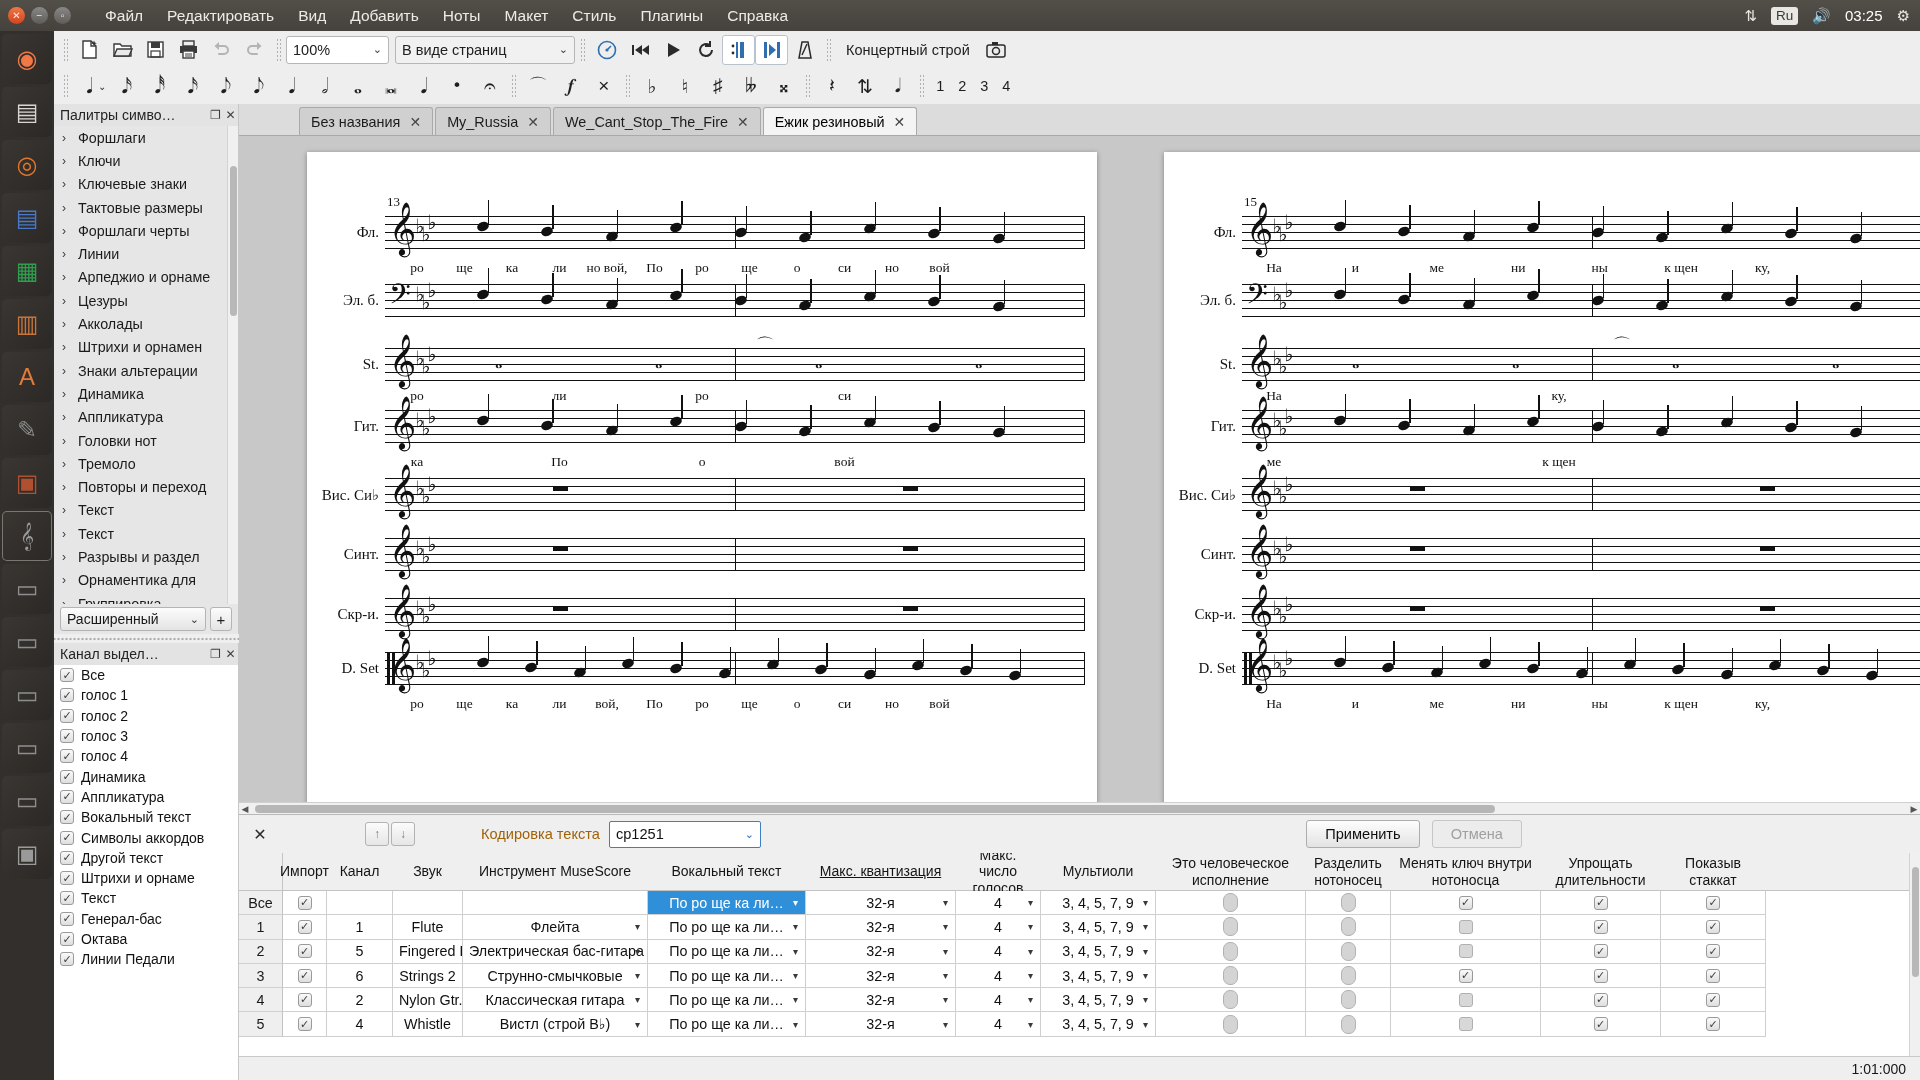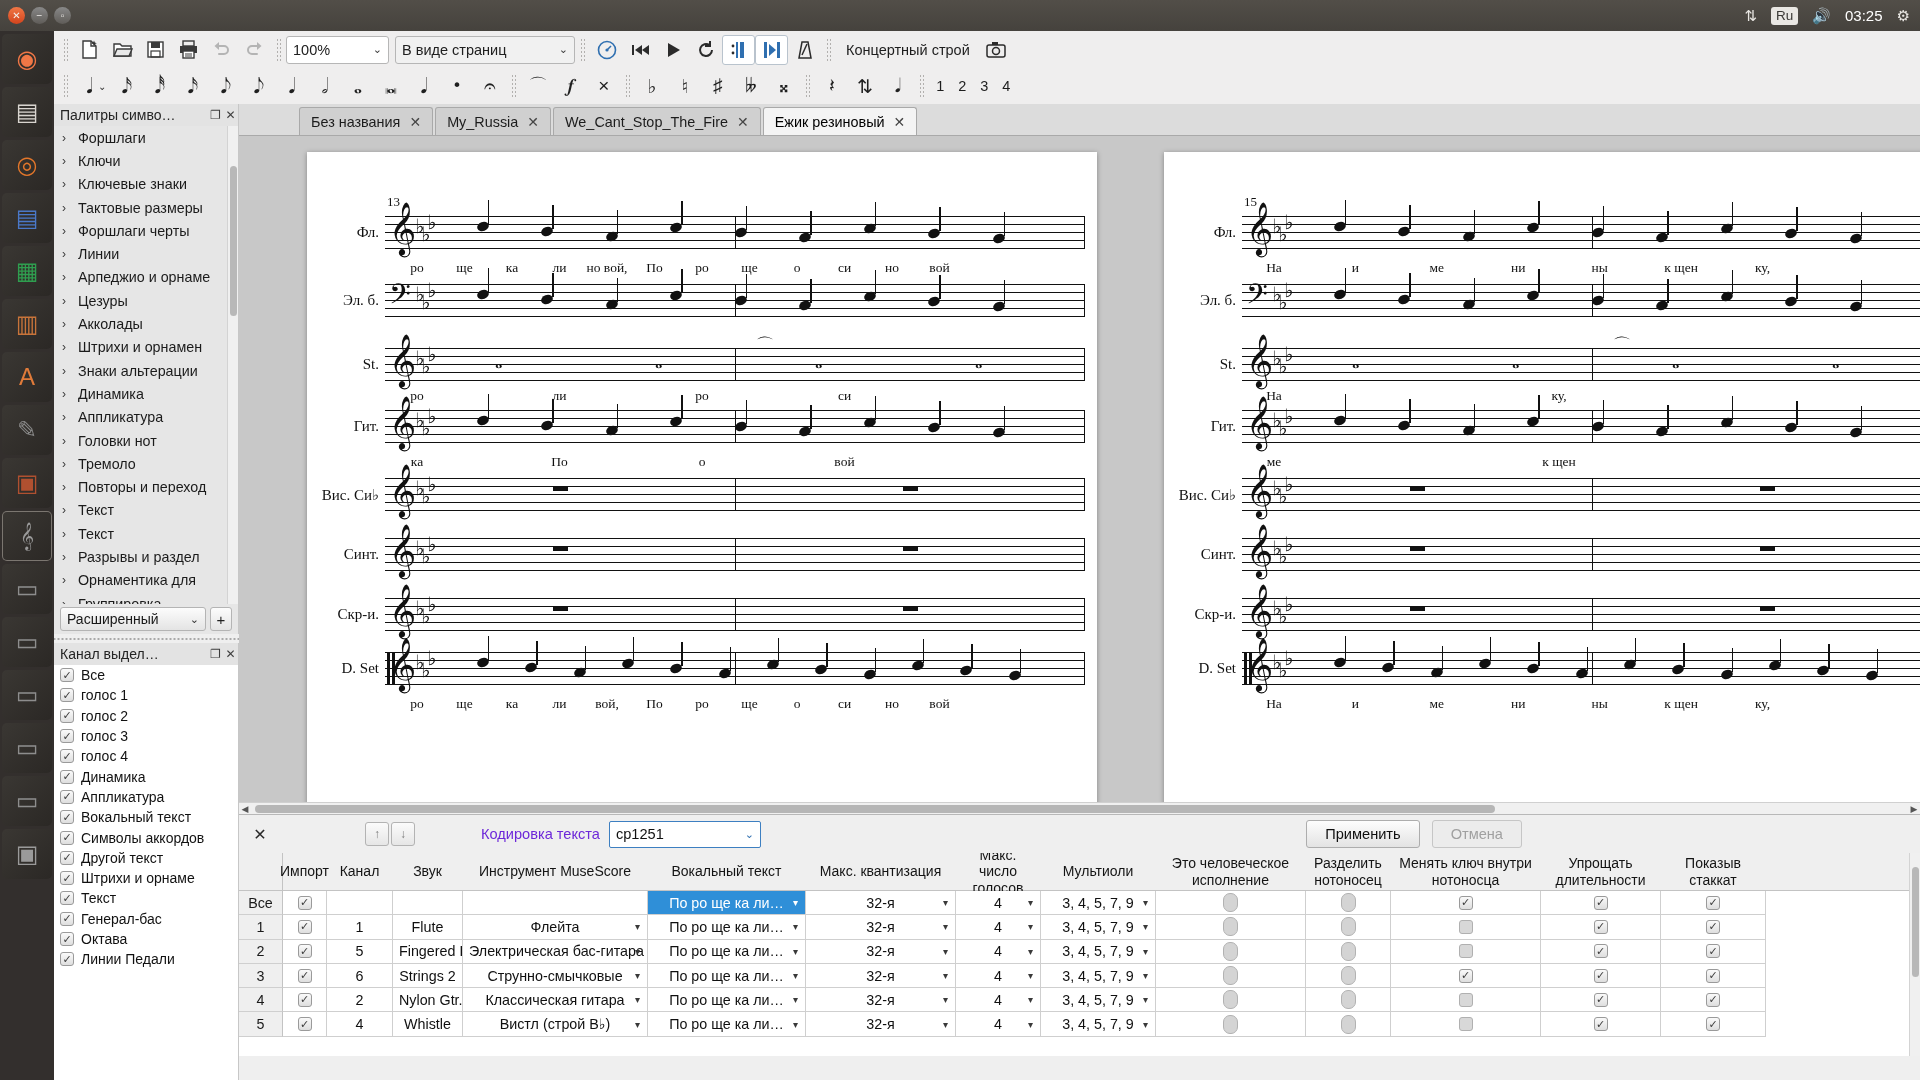--- a/index.html
+++ b/index.html
@@ -145,21 +145,21 @@
   
   .botpanel { position:absolute; left:185px; right:0; bottom:24px; height:242px;
               background:#efefef; border-top:1px solid #b8b8b8; }
   .diagbar { display:flex; align-items:center; height:38px; padding:0 8px; gap:0; }
   .dclose { width:26px; text-align:center; font-size:16px; color:#2a2a2a; }
   .ubtn { width:24px; height:24px; margin-left:2px;
           background:linear-gradient(to bottom,#fbfbfb,#e6e6e6);
           border:1px solid #b3b3b3; border-radius:3px;
           display:flex; align-items:center; justify-content:center;
           font-size:12px; color:#7d7d7d; }
-  .dlabel { font-size:14.6px; color:#6d28d9; margin-left:14px; margin-right:9px; }
+  .dlabel { font-size:14.6px; color:#a16207; margin-left:14px; margin-right:9px; }
   .encsel { width:152px; height:27px; background:#fff; border:1px solid #3d7fc1; border-radius:2px;
             display:flex; align-items:center; padding:0 6px; font-size:14.6px; color:#111; }
   .encsel .carrow { margin-left:auto; color:#2f6fb0; font-size:11px; }
   .pbtn { height:28px; padding:0 18px; border-radius:3px;
           background:linear-gradient(to bottom,#fdfdfd,#e3e3e3); border:1px solid #adadad;
           display:flex; align-items:center; font-size:14.6px; color:#0f0f0f; }
   .pbtn.dis { color:#a0a0a0; background:#ececec; border-color:#c6c6c6; }
 
   
   .tbl { position:absolute; left:0; right:0; top:38px; bottom:0; background:#fff; overflow:hidden; }
@@ -202,20 +202,31 @@
       <div class="wb close">
           <i>✕</i>
         </div>
       <div class="wb">
           <i>−</i>
         </div>
       <div class="wb">
           <i>▫</i>
         </div>
     </div>
+    <div class="menubar" id="menubar">
+        <div class="mi">Файл</div>
+        <div class="mi">Редактировать</div>
+        <div class="mi">Вид</div>
+        <div class="mi">Добавить</div>
+        <div class="mi">Ноты</div>
+        <div class="mi">Макет</div>
+        <div class="mi">Стиль</div>
+        <div class="mi">Плагины</div>
+        <div class="mi">Справка</div>
+      </div>
     <div class="tray">
       <span>⇅</span>
       <span class="kbd">Ru</span>
       <span>🔊</span>
       <span class="clock">03:25</span>
       <span>⚙</span>
     </div>
   </div>
 
   <div class="launcher" id="launcher">
@@ -1146,21 +1157,21 @@
       </div>
 
       <div class="tbl">
         <div class="thead" id="thead">
             <div class="th" style="width: 44px; background: rgb(239, 239, 239); border-right: 1px solid rgb(195, 195, 195);"></div>
             <div class="th" style="width: 44px;">Импорт<div class="sep" style=""></div></div>
             <div class="th" style="width: 66px;">Канал<div class="sep" style=""></div></div>
             <div class="th" style="width: 70px;">Звук<div class="sep" style=""></div></div>
             <div class="th" style="width: 185px;">Инструмент MuseScore<div class="sep" style=""></div></div>
             <div class="th" style="width: 158px;">Вокальный текст<div class="sep" style=""></div></div>
-            <div class="th" style="width: 150px;">Макс. квантизация<div class="sep" style=""></div></div>
+            <div class="th" style="width: 150px; text-decoration: underline;">Макс. квантизация<div class="sep" style=""></div></div>
             <div class="th" style="width: 85px;">Макс. число голосов<div class="sep" style=""></div></div>
             <div class="th" style="width: 115px;">Мультиоли<div class="sep" style=""></div></div>
             <div class="th" style="width: 150px;">Это человеческое исполнение<div class="sep" style=""></div></div>
             <div class="th" style="width: 85px;">Разделить нотоносец<div class="sep" style=""></div></div>
             <div class="th" style="width: 150px;">Менять ключ внутри нотоносца<div class="sep" style=""></div></div>
             <div class="th" style="width: 120px;">Упрощать длительности<div class="sep" style=""></div></div>
             <div class="th" style="width: 105px;">Показыв стаккат<div class="sep" style=""></div></div>
           </div>
         <div id="tbody">
             <div class="trow" style="">
@@ -1456,14 +1467,17 @@
                 <div class="rowtick" style="">✓</div>
               </div>
             </div>
           </div>
         <div class="scroll-v">
           <div class="thumb" style="top:14px; height:110px;"></div>
         </div>
       </div>
     </div>
 
+    <div class="status">
+      <span>1:01:000</span>
+    </div>
   </div>
 </div>
 
 </body></html>

